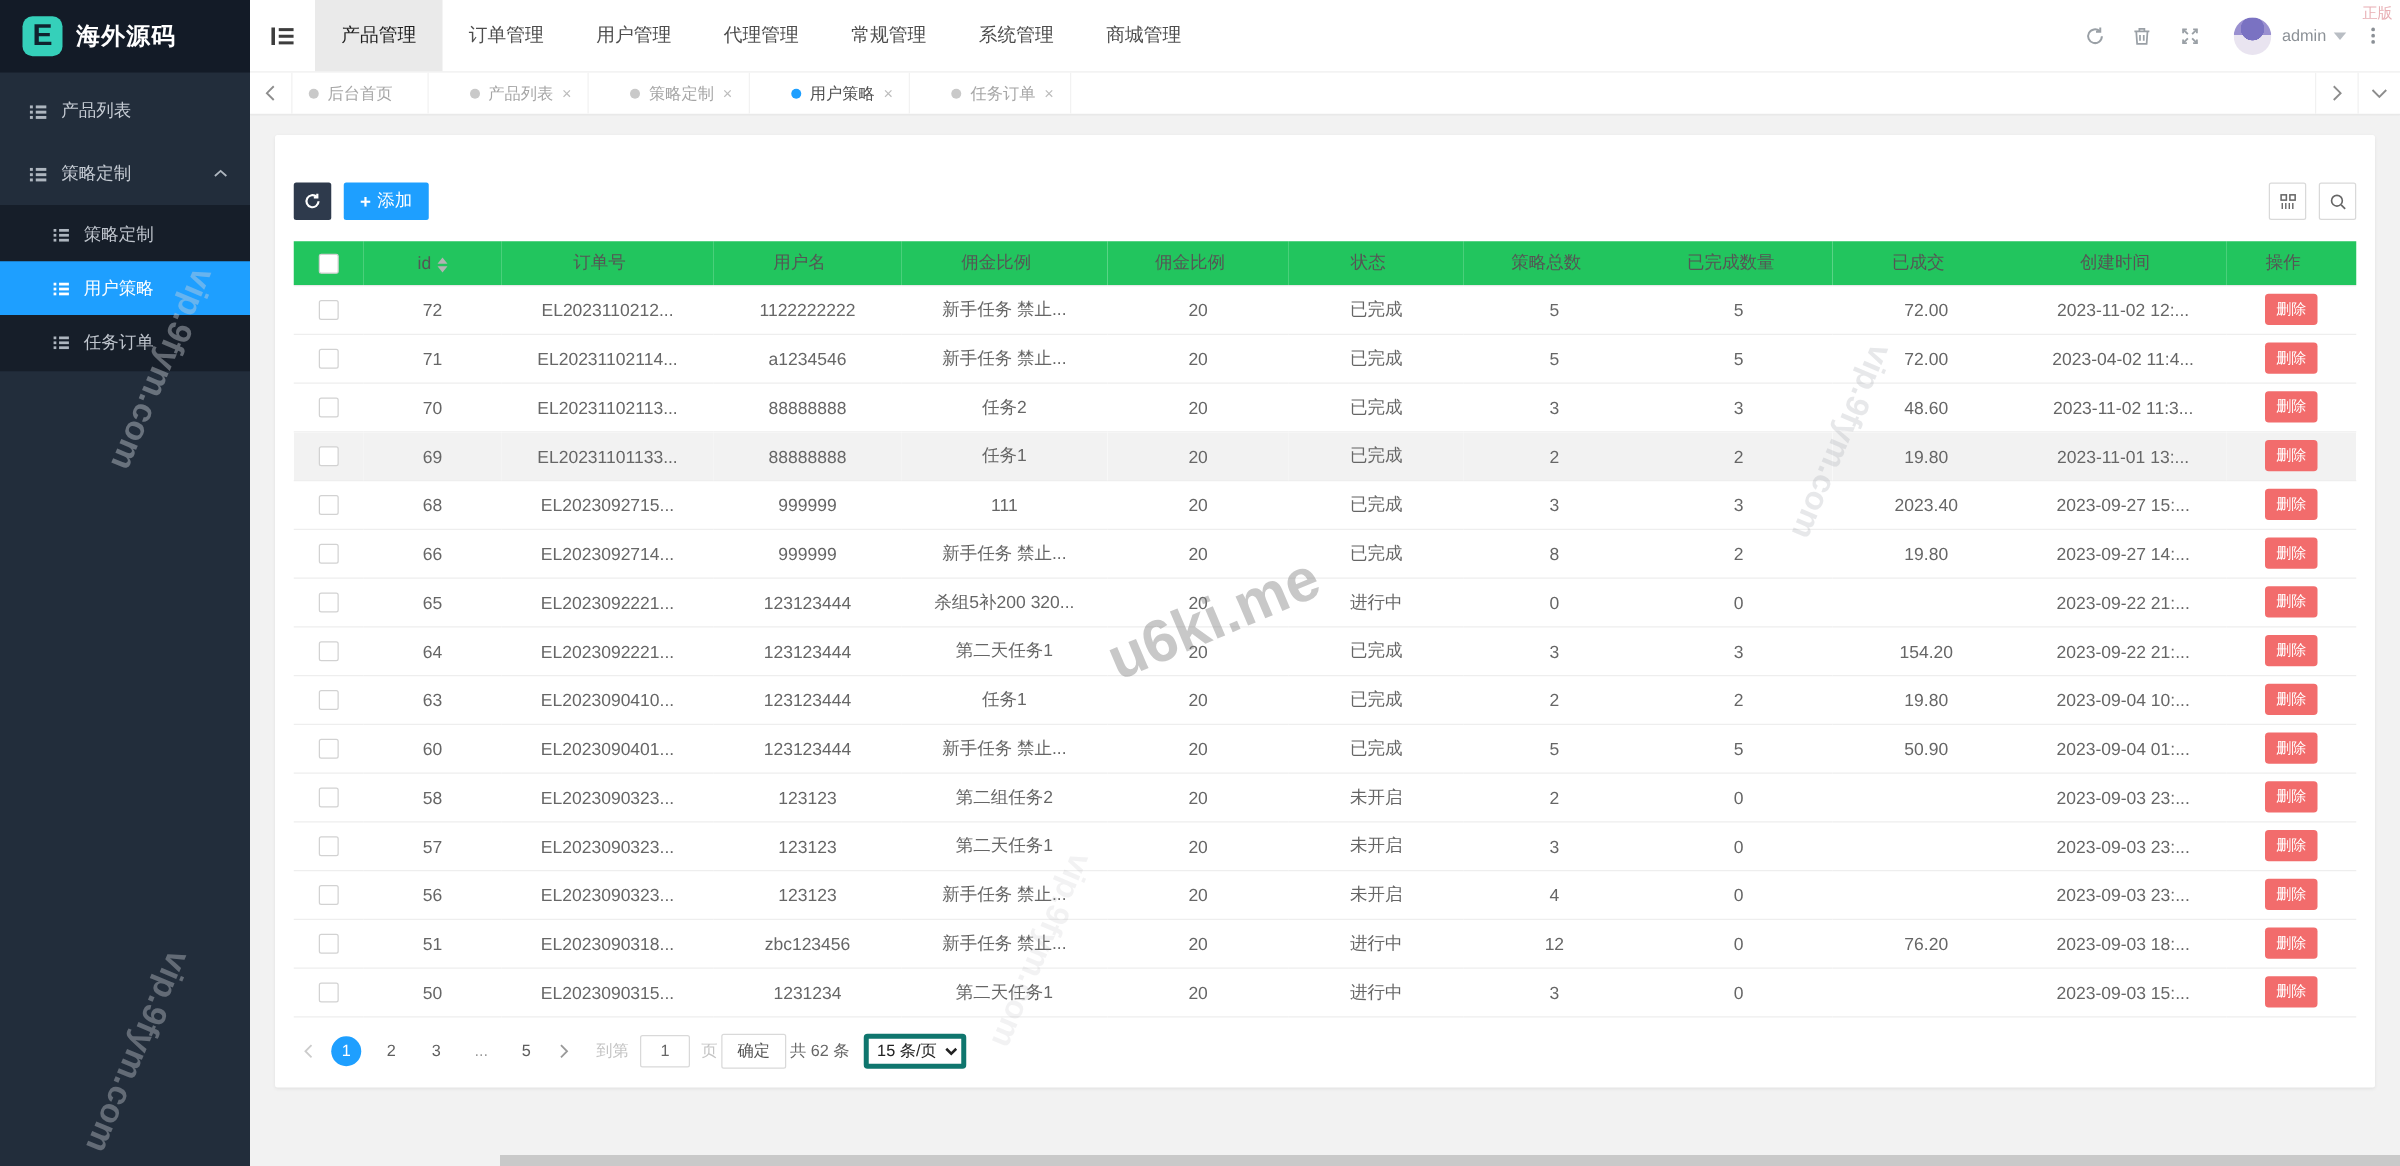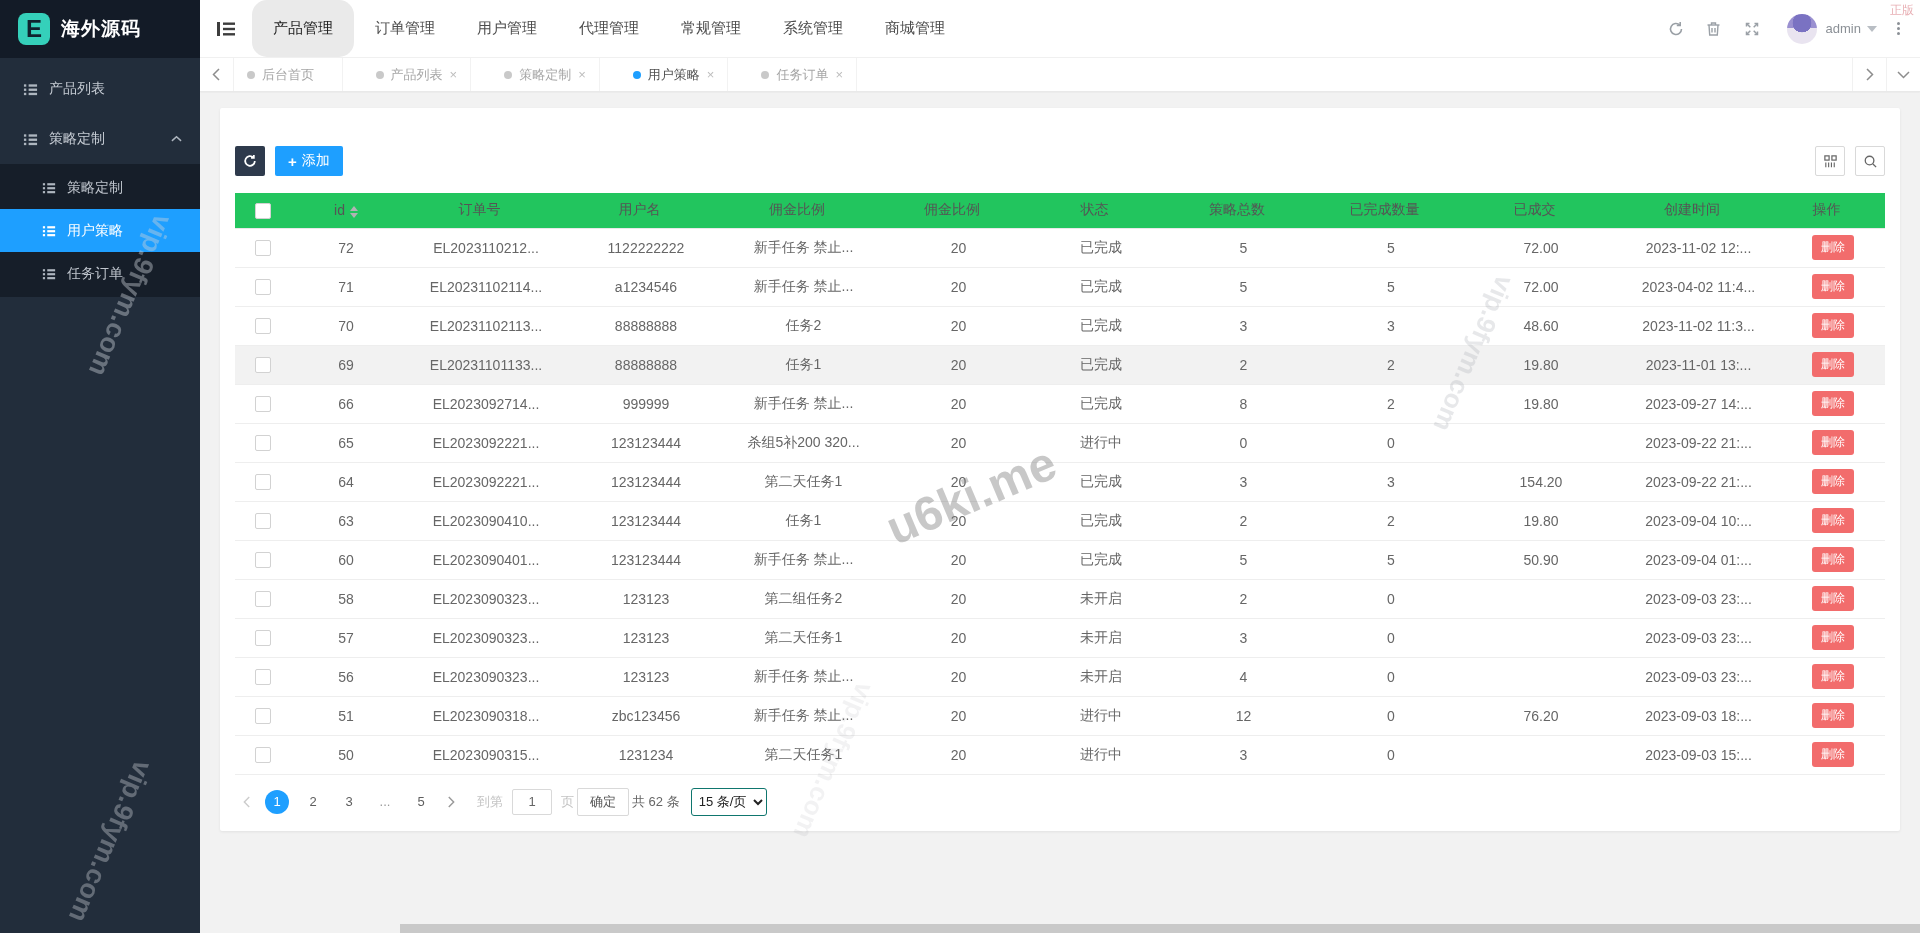--- a/index.html
+++ b/index.html
@@ -18,21 +18,21 @@
   .submenu { background:#161e29; padding:2px 0; }
   .submenu .menu-item { height:43px; padding-left:42px; color:#bfc5cd; }
   .submenu .menu-item.active { background:#1e9fff; color:#fff; }
   .submenu .menu-item.active .licon { color:#fff; }
 
   
   .main { position:absolute; left:200px; top:0; right:0; bottom:0; }
   .topbar { height:58px; background:#fff; display:flex; align-items:stretch; border-bottom:1px solid #f0f0f0; position:relative; }
   .collapse-btn { width:52px; display:flex; align-items:center; justify-content:center; color:#3d3d3d; cursor:pointer; }
   .topnav { display:flex; align-items:stretch; }
-  .topnav-item { padding:0 21px; display:flex; align-items:center; font-size:15px; color:#4d4d4d; cursor:pointer;border-radius:15px; }
+  .topnav-item { padding:0 21px; display:flex; align-items:center; font-size:15px; color:#4d4d4d; cursor:pointer; }
   .topnav-item.active { background:#eaeaea; color:#1f1f1f; }
   .topbar-right { margin-left:auto; display:flex; align-items:center; padding-right:20px; }
   .tool-ic { width:38px; height:58px; display:flex; align-items:center; justify-content:center; color:#9aa0a6; cursor:pointer; }
   .avatar { width:30px; height:30px; border-radius:50%; margin-left:16px; margin-right:9px;
             background: radial-gradient(circle at 50% 30%, #7a72c2 0 36%, rgba(0,0,0,0) 37%),
                         linear-gradient(180deg,#9a90d0 0 46%, #e9e4f0 46% 100%); cursor:pointer; }
   .admin-name { font-size:13px; color:#8b9096; cursor:pointer; }
   .caret-down { width:0; height:0; border-left:5px solid transparent; border-right:5px solid transparent; border-top:6px solid #b9bec4; margin-left:6px; cursor:pointer; }
   .kebab { margin-left:20px; color:#8b9096; font-size:15px; letter-spacing:0; line-height:5px; display:flex; flex-direction:column; gap:2px; cursor:pointer; }
   .kebab i { width:3px; height:3px; background:#8b9096; border-radius:50%; }
@@ -78,21 +78,21 @@
   .pager { display:flex; align-items:center; margin-top:13px; font-size:13px; color:#666; }
   .pg-arrow { width:24px; height:24px; display:flex; align-items:center; justify-content:center; color:#cccccc; cursor:pointer; }
   .pg-num { min-width:24px; height:24px; display:flex; align-items:center; justify-content:center; margin:0 6px; cursor:pointer; color:#5e5e5e; }
   .pg-num.active { background:#1e9fff; color:#fff; border-radius:50%; width:24px; min-width:24px; }
   .pg-num.dots { color:#9a9a9a; cursor:default; }
   .goto-label { color:#c4c4c4; margin-left:14px; }
   .goto-input { width:40px; height:26px; border:1px solid #d9d9d9; border-radius:2px; text-align:center; font-size:13px; color:#666; margin:0 9px; font-family:inherit; }
   .unit-label { color:#c4c4c4; }
   .btn-confirm { height:28px; border:1px solid #d9d9d9; background:#fff; border-radius:2px; padding:0 12px; font-size:13px; color:#555; margin:0 3px; cursor:pointer; font-family:inherit; }
   .total-count { margin-right:11px; color:#666; }
-  .page-size { height:28px; border:1px solid #0f766e; border-radius:3px; font-size:13px; color:#222; padding:0 3px; font-family:inherit; background:#fff; cursor:pointer; }
+  .page-size { height:28px; border:4px solid #0f766e; border-radius:3px; font-size:13px; color:#222; padding:0 3px; font-family:inherit; background:#fff; cursor:pointer; }
 
   
   .wm { position:absolute; pointer-events:none; white-space:nowrap; font-weight:bold; z-index:40; transform-origin:0 0; }
   .wm-side1 { left:178px; top:222px; font-size:27px; color:rgba(205,210,216,0.42); transform:rotate(113deg); }
   .wm-side2 { left:158px; top:768px; font-size:27px; color:rgba(205,210,216,0.38); transform:rotate(113deg); }
   .wm-center { left:878px; top:505px; font-size:48px; color:rgba(125,125,125,0.42); transform:rotate(-23deg); }
   .wm-right { left:1520px; top:283px; font-size:26px; color:rgba(160,165,170,0.25); transform:rotate(113deg); }
   .wm-faint1 { left:880px; top:690px; font-size:26px; color:rgba(160,165,170,0.14); transform:rotate(113deg); }
   .wm-corner { right:6px; top:2px; font-size:12px; font-weight:normal; color:rgba(214,110,118,0.55); }
   .hscroll { position:absolute; left:200px; right:0; bottom:0; height:9px; background:#c9c9c9; z-index:6; }
@@ -512,20 +512,34 @@
               <td>任务1</td>
               <td>20</td>
               <td>已完成</td>
               <td>2</td>
               <td>2</td>
               <td>19.80</td>
               <td>2023-11-01 13:...</td>
               <td><button class="btn-del">删除</button></td>
             </tr>
 
+            <tr>
+              <td><span class="cb"></span></td>
+              <td>68</td>
+              <td>EL2023092715...</td>
+              <td>999999</td>
+              <td>111</td>
+              <td>20</td>
+              <td>已完成</td>
+              <td>3</td>
+              <td>3</td>
+              <td>2023.40</td>
+              <td>2023-09-27 15:...</td>
+              <td><button class="btn-del">删除</button></td>
+            </tr>
 
             <tr>
               <td><span class="cb"></span></td>
               <td>66</td>
               <td>EL2023092714...</td>
               <td>999999</td>
               <td>新手任务 禁止...</td>
               <td>20</td>
               <td>已完成</td>
               <td>8</td>

